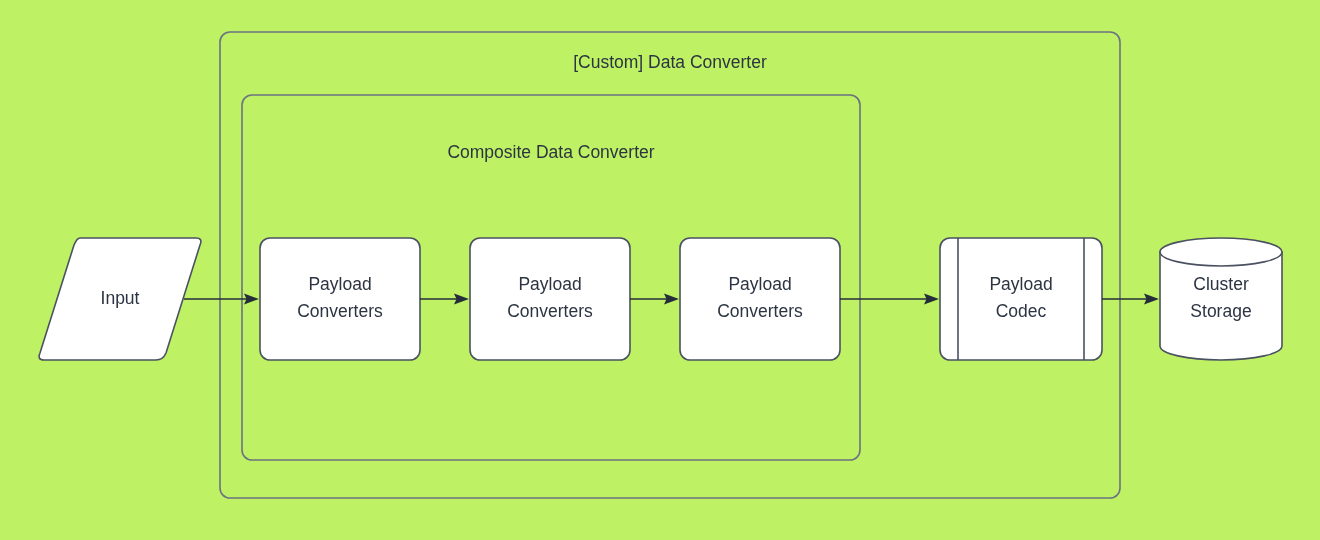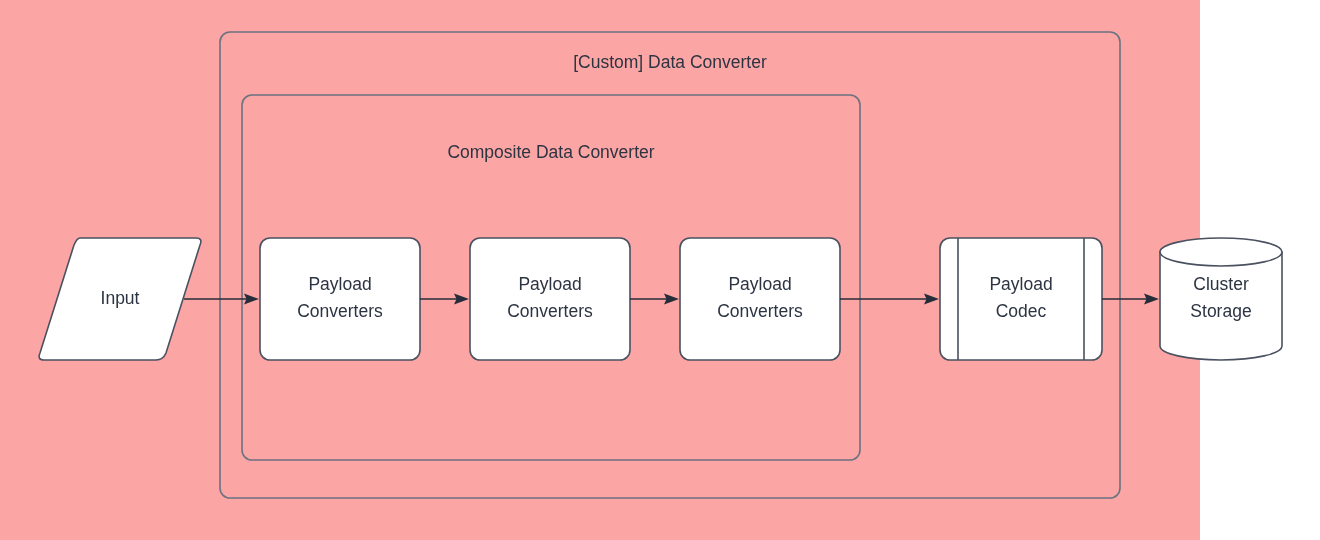--- a/index.html
+++ b/index.html
@@ -8,24 +8,23 @@
     background: #ffffff;
   }
   body {
     width: 1320px;
     height: 540px;
     font-family: "Liberation Sans", sans-serif;
     overflow: hidden;
   }
   #canvas {
     position: relative;
-    width: 1152px;
+    width: 1320px;
     height: 540px;
-    background: #fca5a5;
-    padding-left: 48px;
+    background: #bef264;
   }
   svg.diagram {
     position: absolute;
     left: 0;
     top: 0;
     width: 1320px;
     height: 540px;
     display: block;
   }
   .node-shape {

